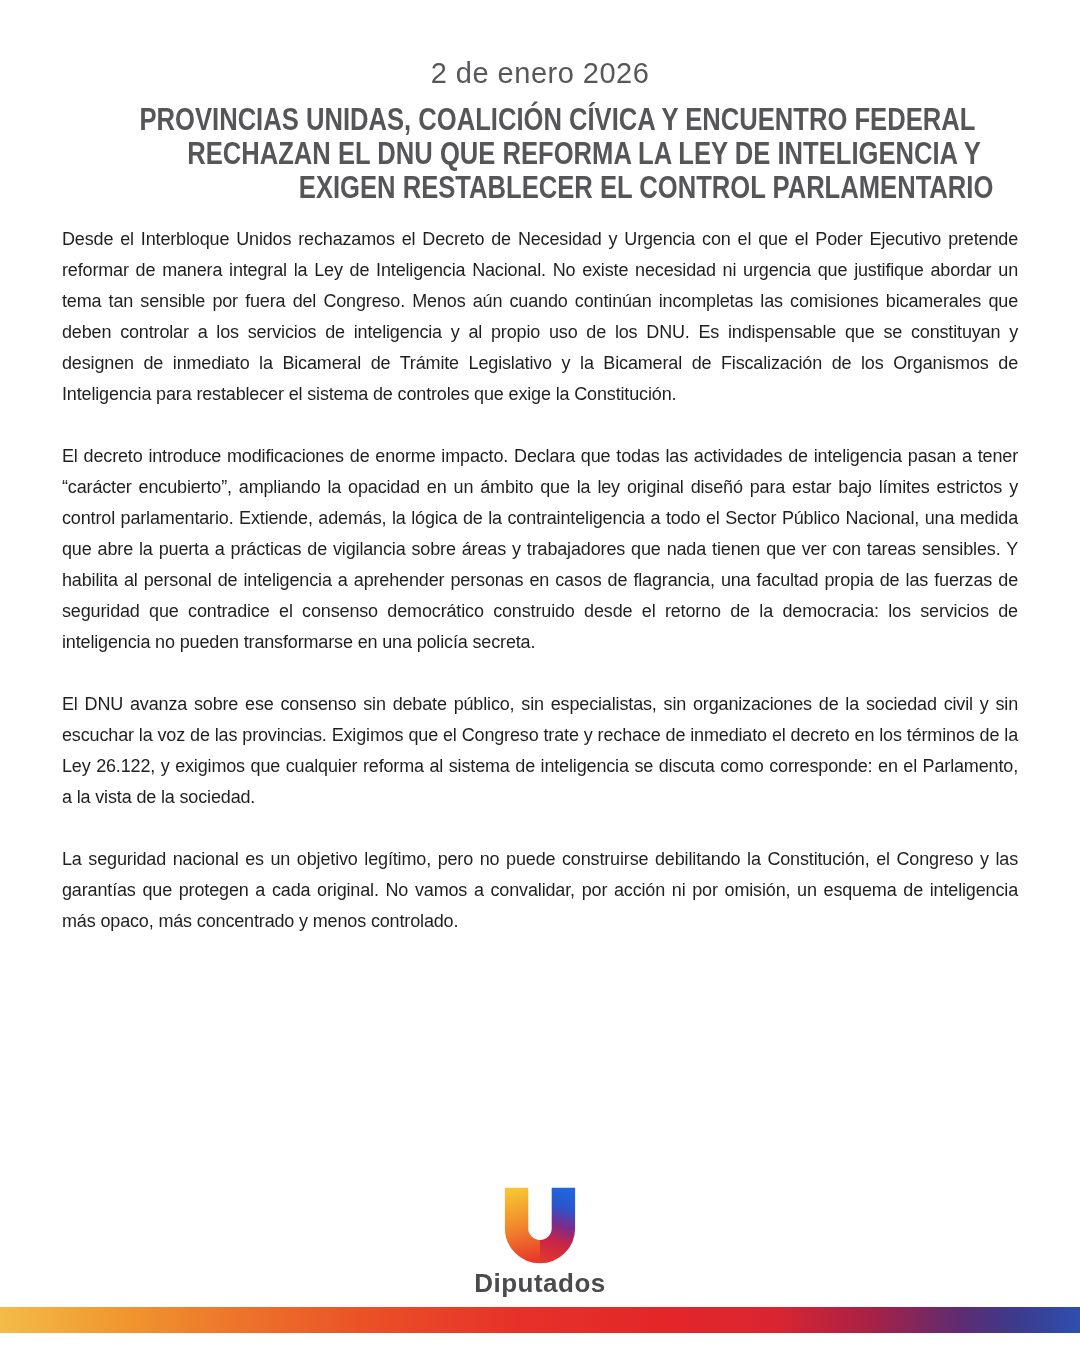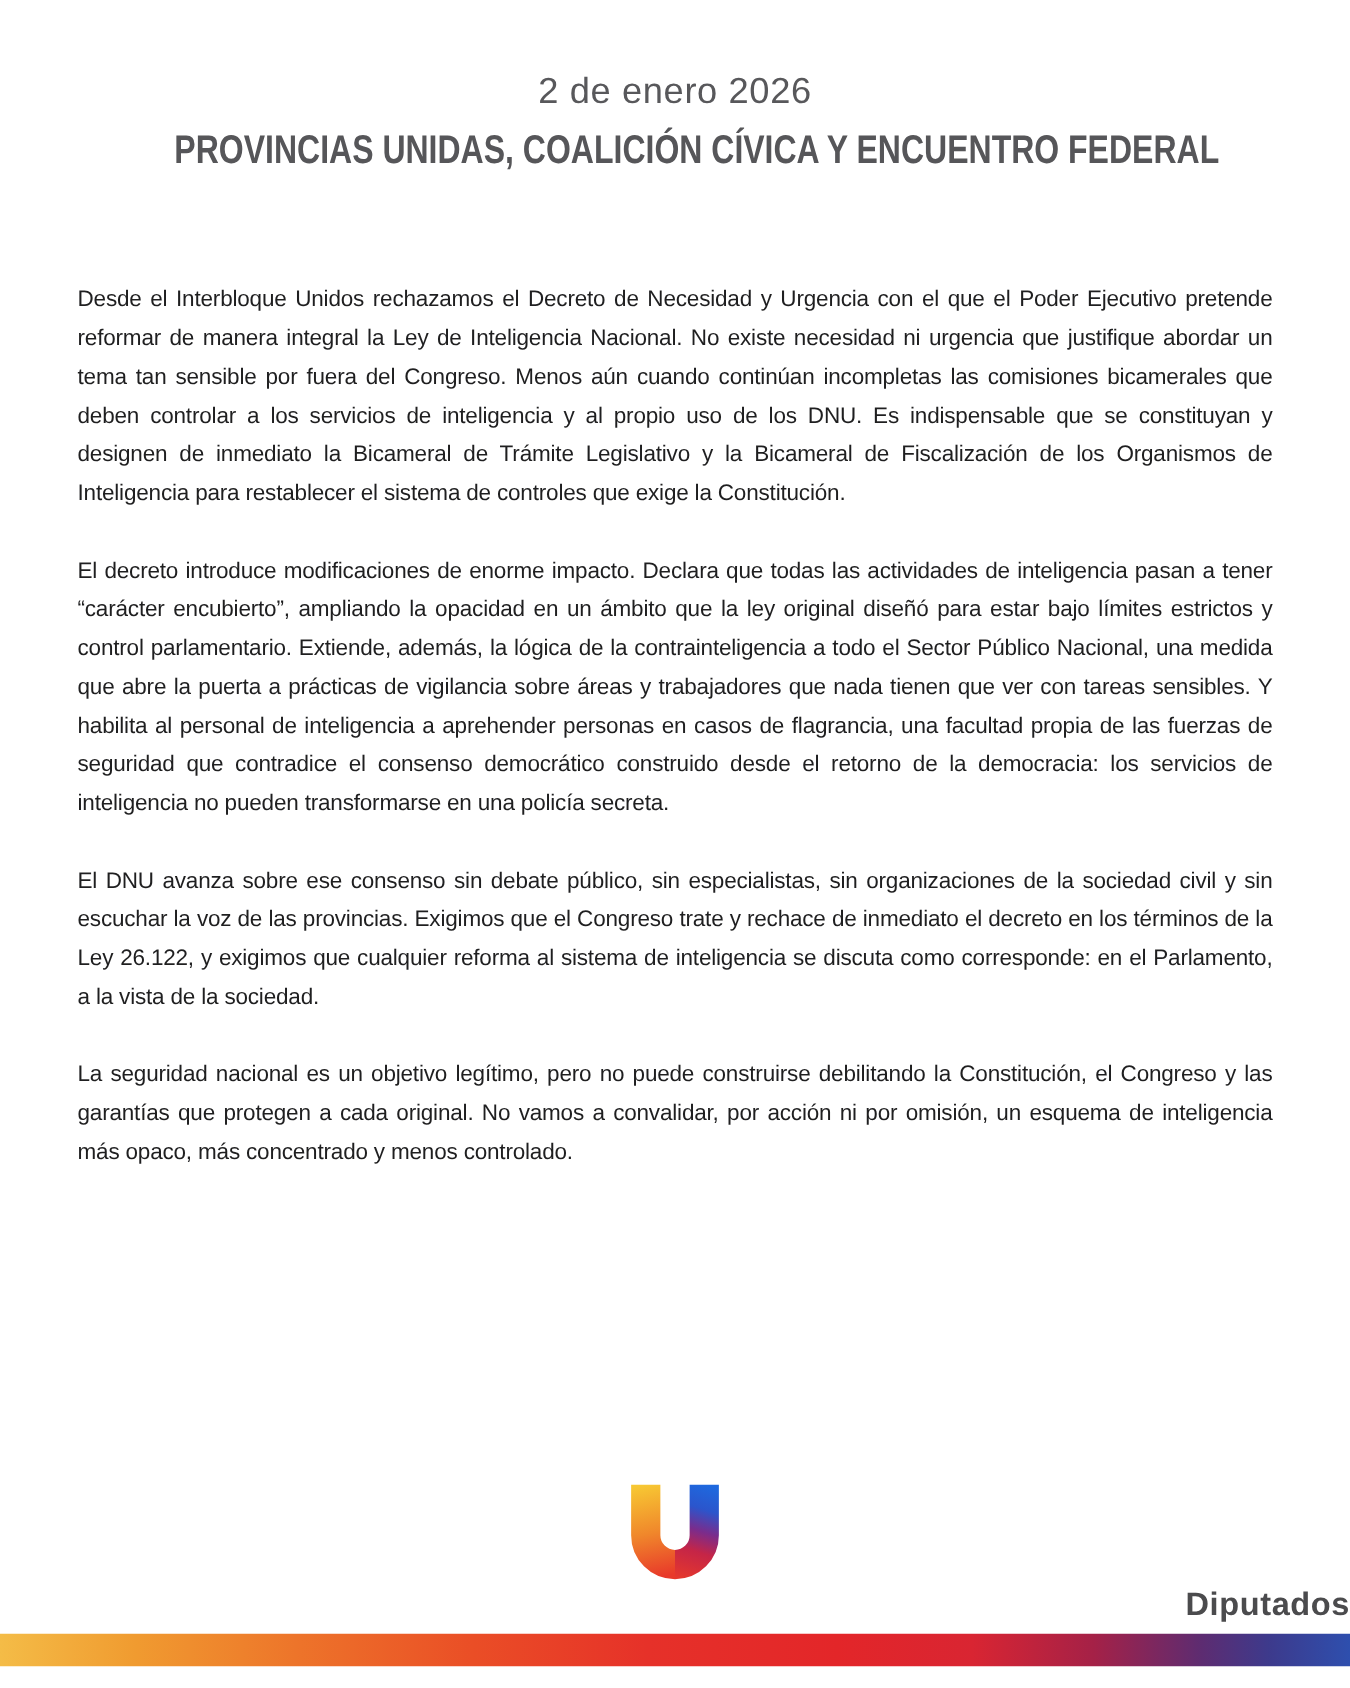--- a/index.html
+++ b/index.html
@@ -42,21 +42,21 @@
     font-size: 18px;
     line-height: 31px;
     letter-spacing: -0.15px;
     text-align: justify;
     text-justify: inter-word;
     hyphens: none;
   }
   .footer-logo {
     position: absolute;
     top: 1176px; left: 0; right: 0;
-    text-align: right;
+    text-align: center;
   }
   .footer-logo svg { display: block; margin: 0 auto; }
   .logo-label {
     margin-top: 2px;
     font-size: 26px;
     font-weight: bold;
     letter-spacing: 0.5px;
     color: #4b4b4d;
   }
   .gradient-bar {
@@ -67,20 +67,22 @@
     
   }
 </style>
 </head>
 <body>
 
 <div class="date">2 de enero 2026</div>
 
 <div class="headline">
   <div class="headline-line"><span>PROVINCIAS UNIDAS, COALICIÓN CÍVICA Y ENCUENTRO FEDERAL</span></div>
+  <div class="headline-line"><span>RECHAZAN EL DNU QUE REFORMA LA LEY DE INTELIGENCIA Y</span></div>
+  <div class="headline-line"><span>EXIGEN RESTABLECER EL CONTROL PARLAMENTARIO</span></div>
 </div>
 
 <div class="content">
   <p>Desde el Interbloque Unidos rechazamos el Decreto de Necesidad y Urgencia con el que el Poder Ejecutivo pretende reformar de manera integral la Ley de Inteligencia Nacional. No existe necesidad ni urgencia que justifique abordar un tema tan sensible por fuera del Congreso. Menos aún cuando continúan incompletas las comisiones bicamerales que deben controlar a los servicios de inteligencia y al propio uso de los DNU. Es indispensable que se constituyan y designen de inmediato la Bicameral de Trámite Legislativo y la Bicameral de Fiscalización de los Organismos de Inteligencia para restablecer el sistema de controles que exige la Constitución.</p>
   <p>El decreto introduce modificaciones de enorme impacto. Declara que todas las actividades de inteligencia pasan a tener “carácter encubierto”, ampliando la opacidad en un ámbito que la ley original diseñó para estar bajo límites estrictos y control parlamentario. Extiende, además, la lógica de la contrainteligencia a todo el Sector Público Nacional, una medida que abre la puerta a prácticas de vigilancia sobre áreas y trabajadores que nada tienen que ver con tareas sensibles. Y habilita al personal de inteligencia a aprehender personas en casos de flagrancia, una facultad propia de las fuerzas de seguridad que contradice el consenso democrático construido desde el retorno de la democracia: los servicios de inteligencia no pueden transformarse en una policía secreta.</p>
   <p>El DNU avanza sobre ese consenso sin debate público, sin especialistas, sin organizaciones de la sociedad civil y sin escuchar la voz de las provincias. Exigimos que el Congreso trate y rechace de inmediato el decreto en los términos de la Ley 26.122, y exigimos que cualquier reforma al sistema de inteligencia se discuta como corresponde: en el Parlamento, a la vista de la sociedad.</p>
   <p>La seguridad nacional es un objetivo legítimo, pero no puede construirse debilitando la Constitución, el Congreso y las garantías que protegen a cada original. No vamos a convalidar, por acción ni por omisión, un esquema de inteligencia más opaco, más concentrado y menos controlado.</p>
 </div>
 
 <div class="footer-logo">

